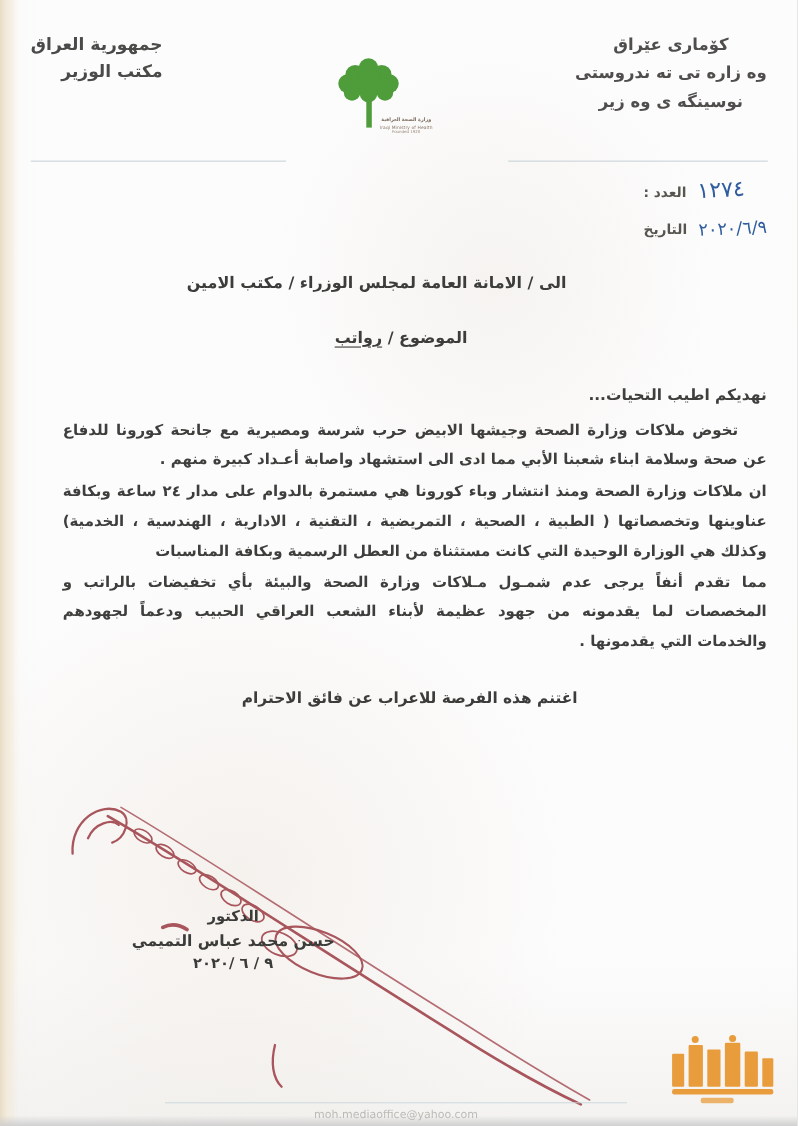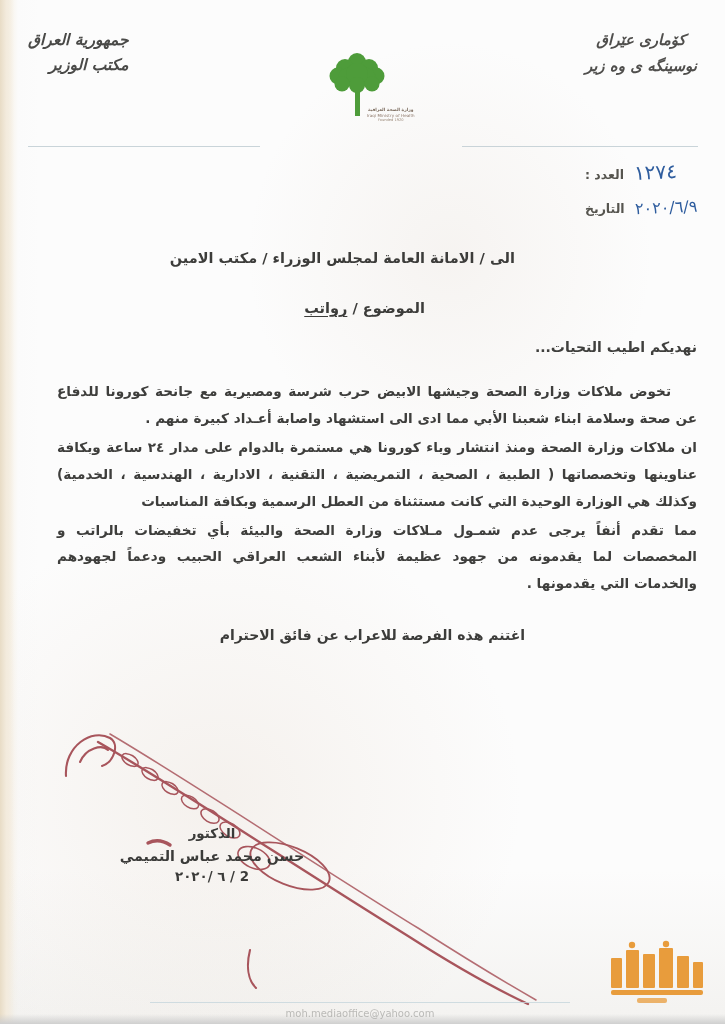--- a/index.html
+++ b/index.html
@@ -36,21 +36,21 @@
     background:linear-gradient(0deg,#cfcfcf 0%, rgba(250,250,250,0) 100%);
     pointer-events:none;
   }
 
   
   .header{
     position:absolute;top:28px;left:0;width:100%;
     display:flex;align-items:flex-start;justify-content:space-between;
     padding:0 28px;box-sizing:border-box;
   }
-  .hdr-block{line-height:1.62;font-style:italic;}
+  .hdr-block{line-height:1.62;}
   .hdr-ar{
     text-align:right;font-size:15.5px;color:#4a4a48;
     font-weight:700;letter-spacing:.2px;
   }
   .hdr-ku{
     text-align:center;font-size:15px;color:#4f4e4c;
     font-weight:700;line-height:1.72;
   }
   .hdr-ar div,.hdr-ku div{white-space:nowrap;}
 
@@ -92,21 +92,21 @@
     position:absolute;top:250px;right:210px;
     font-size:14.5px;font-weight:700;color:#3c3c3a;white-space:nowrap;
   }
   .subject{
     position:absolute;top:300px;right:300px;
     font-size:14.5px;font-weight:700;color:#3c3c3a;white-space:nowrap;
   }
   .subject u{text-decoration:underline;text-underline-offset:3px;}
 
   .greeting{
-    position:absolute;top:339px;right:28px;
+    position:absolute;top:352px;right:28px;
     font-size:14px;font-weight:700;color:#3f3f3d;
   }
 
   .body{
     position:absolute;top:378px;right:28px;
     width:640px;
     font-size:13.6px;color:#3e3e3c;
     line-height:1.98;
     text-align:justify;
   }
@@ -147,20 +147,21 @@
 
 <div class="page">
   <div class="paper-tex"></div>
   <div class="left-edge"></div>
   <div class="bottom-edge"></div>
 
   <div class="header">
 
     <div class="hdr-block hdr-ku">
       <div>كۆماری عێراق</div>
+      <div>وه زاره تی ته ندروستی</div>
       <div>نوسینگه ی وه زیر</div>
     </div>
 
     <div class="logo">
       <svg width="118" height="112" viewBox="0 0 118 112">
 
         <path d="M86 12 A44 44 0 1 0 86 100 A36 36 0 1 1 86 12 Z" fill="#a8443f" opacity="0.92"></path>
 
         <rect x="57" y="58" width="5" height="34" fill="#4e9c3a"></rect>
 
@@ -246,21 +247,21 @@
 
       <path d="M90 125 C98 121, 106 123, 112 127" stroke-width="3.4"></path>
 
       <path d="M192 232 C188 248, 190 262, 198 270" stroke-width="2.1"></path>
     </g>
   </svg>
 
   <div class="sig-block">
     <div>الدكتور</div>
     <div class="nm">حسن محمد عباس التميمي</div>
-    <div>2 / ٦ /٢٠٢٠</div>
+    <div>٩ / ٦ /٢٠٢٠</div>
   </div>
 
   <div class="footer-rule"></div>
   <div class="footer-txt">moh.mediaoffice@yahoo.com</div>
 
   <svg class="wm" viewBox="0 0 98 74">
     <g fill="#e89c3c">
       <rect x="2" y="18" width="11" height="30" rx="1"></rect>
       <rect x="17" y="10" width="13" height="38" rx="1"></rect>
       <rect x="34" y="14" width="12" height="34" rx="1"></rect>

